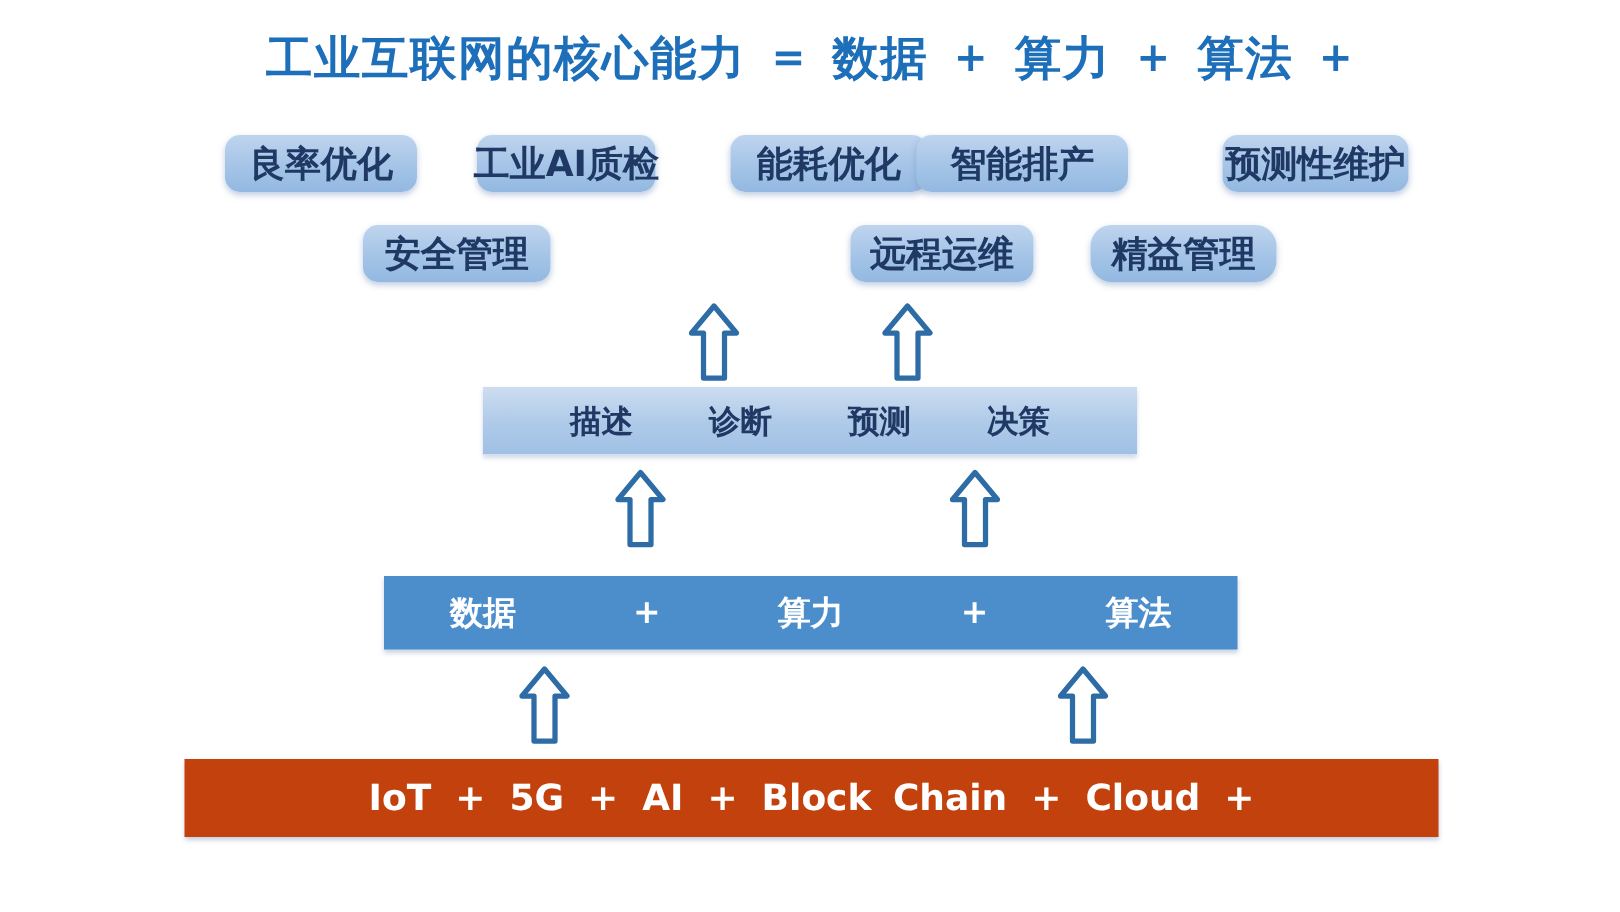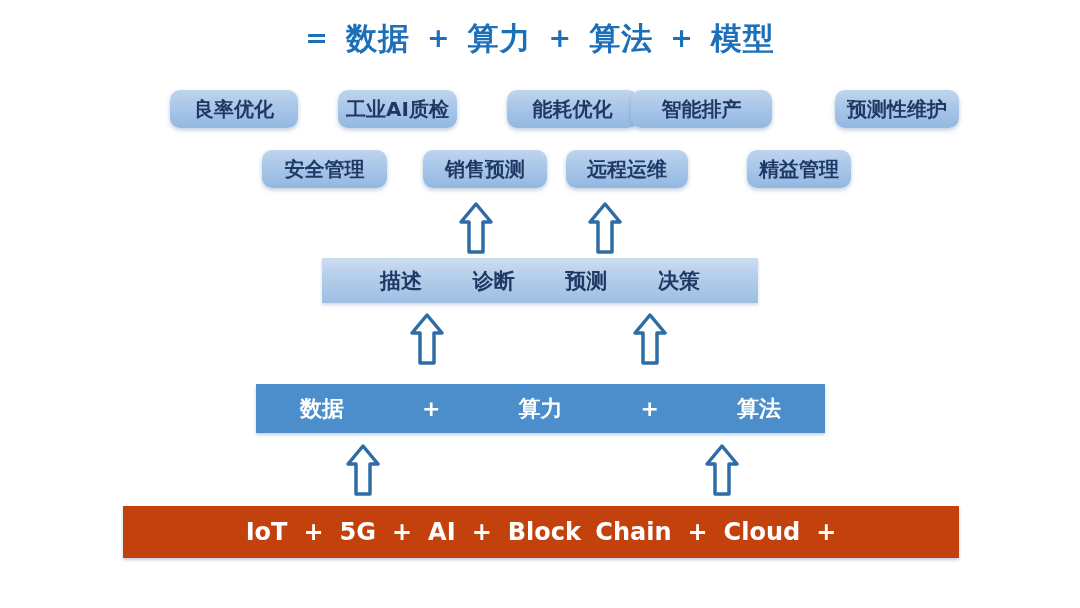--- a/index.html
+++ b/index.html
@@ -17,34 +17,33 @@
     font-size:31px;font-weight:bold;color:#1c6fb8;
     letter-spacing:1px;white-space:nowrap;
   }
   .title .op{font-size:27px;transform:translateY(-2px);}
   
   .app-box{
     position:absolute;height:38px;
     display:flex;align-items:center;justify-content:center;
     background:linear-gradient(180deg,#bfd4ee 0%,#a4c4e7 55%,#93b8e1 100%);
     border-radius:10px;
-    color:#1f3864;font-size:20px;font-weight:bold;
+    color:#1f3864;font-size:24px;font-weight:bold;
     box-shadow:0 2px 4px rgba(110,140,185,.45);
     white-space:nowrap;
-    margin-left:20px;
   }
   .b11{left:150px;top:90px;width:128px;}
   .b12{left:318px;top:90px;width:119px;}
   .b13{left:487px;top:90px;width:131px;text-align:right;}
   .b14{left:611px;top:90px;width:141px;}
   .b15{left:815px;top:90px;width:124px;}
   .b21{left:242px;top:150px;width:125px;}
   .b22{left:403px;top:150px;width:124px;}
-  .b23{left:546px;top:150px;width:122px;}
-  .b24{left:727px;top:150px;width:104px;}
+  .b23{left:567px;top:150px;width:122px;}
+  .b24{left:727px;top:150px;width:124px;border-radius:14px;}
   
   .bar{
     position:absolute;
     display:flex;align-items:center;justify-content:space-between;
     font-weight:bold;white-space:nowrap;
   }
   .bar-analytics{
     left:322px;top:258px;width:436px;height:45px;
     background:linear-gradient(180deg,#cdddf0 0%,#b0cbe9 50%,#9fc0e4 100%);
     color:#1f3864;font-size:21px;
@@ -67,38 +66,37 @@
   .bar-technology span{word-spacing:6px;}
   
   .arrow{position:absolute;width:34px;height:54px;}
 </style>
 </head>
 <body>
 
 <div class="stage">
 
   <div class="title">
+    <span>工业互联网的核心能力</span>
     <span class="op">=</span>
     <span>数据</span>
     <span class="op">+</span>
     <span>算力</span>
     <span class="op">+</span>
     <span>算法</span>
     <span class="op">+</span>
-    <span>模型</span>
   </div>
 
   <div class="app-box b11">良率优化</div>
   <div class="app-box b12">工业AI质检</div>
   <div class="app-box b13">能耗优化</div>
   <div class="app-box b14">智能排产</div>
   <div class="app-box b21">安全管理</div>
 
   <div class="app-box b15">预测性维护</div>
-  <div class="app-box b22">销售预测</div>
   <div class="app-box b23">远程运维</div>
   <div class="app-box b24">精益管理</div>
 
   <svg class="arrow" style="left:459px;top:201px;" viewBox="0 0 34 54">
     <path d="M17 3 L32 21 L24 21 L24 51 L10 51 L10 21 L2 21 Z" fill="#ffffff" stroke="#2e6ca6" stroke-width="3.5" stroke-linejoin="round"></path>
   </svg>
   <svg class="arrow" style="left:588px;top:201px;" viewBox="0 0 34 54">
     <path d="M17 3 L32 21 L24 21 L24 51 L10 51 L10 21 L2 21 Z" fill="#ffffff" stroke="#2e6ca6" stroke-width="3.5" stroke-linejoin="round"></path>
   </svg>
 

